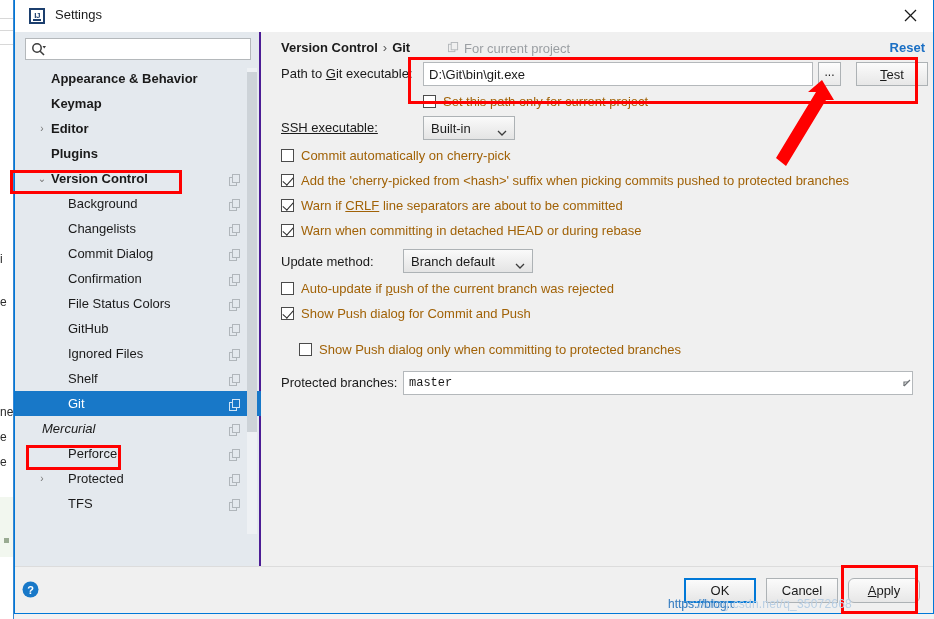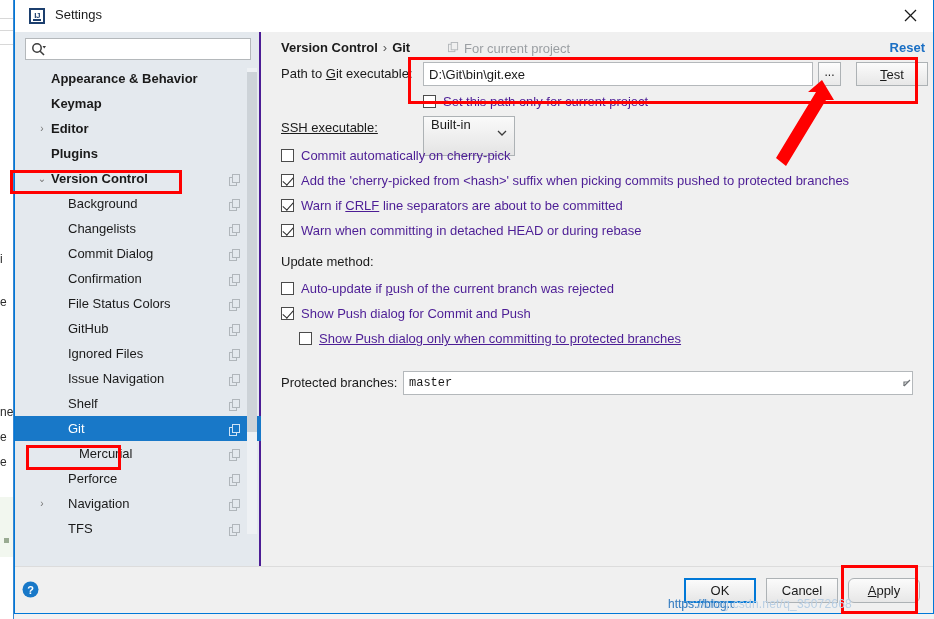--- a/index.html
+++ b/index.html
@@ -221,21 +221,21 @@
     border: 1px solid #adb2b5;
     font-size: 13px; color: #1a1a1a;
     display: flex; align-items: center; justify-content: center;
     cursor: pointer;
   }
   .test-btn u { text-decoration: underline; }
 
   .chk {
     position: absolute;
     display: flex; align-items: flex-start; gap: 7px;
-    font-size: 13px; color: #4c1d95;
+    font-size: 13px; color: #a16207;
     white-space: nowrap;
     cursor: default;
   }
   .chk .box {
     width: 13px; height: 13px;
     border: 1px solid #4b4b4b;
     background: #ffffff;
     flex: 0 0 auto;
     position: relative;
     margin-top: 1px;
@@ -245,24 +245,24 @@
     position: absolute; left: 3px; top: 0px;
     width: 5px; height: 9px;
     border: solid #2b2b2b;
     border-width: 0 1.6px 1.6px 0;
     transform: rotate(42deg);
   }
   .chk .txt u { text-decoration: underline; }
 
   .combo {
     position: absolute;
-    height: 40px;
+    height: 24px;
     background: linear-gradient(#fafafa, #e4e4e4);
     border: 1px solid #adb2b5;
-    display: flex; align-items: flex-start;
+    display: flex; align-items: center;
     font-size: 13px; color: #1a1a1a;
     padding-left: 7px;
     cursor: pointer;
   }
   .combo .arrow {
     position: absolute; right: 7px; top: 8px;
   }
 
   .branches-input {
     position: absolute; left: 141px; top: 339px;
@@ -449,57 +449,50 @@
                 </svg></span>
             </div>
             <div class="tree-row">
               <span class="label" style="margin-left: 53px;">Ignored Files</span>
               <span class="copy-icon"><svg width="12" height="12" viewBox="0 0 12 12">
                   <rect x="0.5" y="3.5" width="7" height="8" fill="none" stroke="#b0b6bb"></rect>
                   <rect x="3.5" y="0.5" width="7" height="8" fill="#e4e9ee" stroke="#b0b6bb"></rect>
                 </svg></span>
             </div>
             <div class="tree-row">
-              <span class="label" style="margin-left: 53px;">Issue Navigation</span>
-              <span class="copy-icon"><svg width="12" height="12" viewBox="0 0 12 12">
-                  <rect x="0.5" y="3.5" width="7" height="8" fill="none" stroke="#b0b6bb"></rect>
-                  <rect x="3.5" y="0.5" width="7" height="8" fill="#e4e9ee" stroke="#b0b6bb"></rect>
-                </svg></span>
-            </div>
-            <div class="tree-row">
               <span class="label" style="margin-left: 53px;">Shelf</span>
               <span class="copy-icon"><svg width="12" height="12" viewBox="0 0 12 12">
                   <rect x="0.5" y="3.5" width="7" height="8" fill="none" stroke="#b0b6bb"></rect>
                   <rect x="3.5" y="0.5" width="7" height="8" fill="#e4e9ee" stroke="#b0b6bb"></rect>
                 </svg></span>
             </div>
             <div class="tree-row selected">
               <span class="label" style="margin-left: 53px;">Git</span>
               <span class="copy-icon"><svg width="12" height="12" viewBox="0 0 12 12">
                   <rect x="0.5" y="3.5" width="7" height="8" fill="none" stroke="#cfe3f5"></rect>
                   <rect x="3.5" y="0.5" width="7" height="8" fill="#1878c8" stroke="#cfe3f5"></rect>
                 </svg></span>
             </div>
             <div class="tree-row">
-              <span class="label" style="margin-left: 64px;">Mercurial</span>
+              <span class="label" style="margin-left: 27px; font-style: italic;">Mercurial</span>
               <span class="copy-icon"><svg width="12" height="12" viewBox="0 0 12 12">
                   <rect x="0.5" y="3.5" width="7" height="8" fill="none" stroke="#b0b6bb"></rect>
                   <rect x="3.5" y="0.5" width="7" height="8" fill="#e4e9ee" stroke="#b0b6bb"></rect>
                 </svg></span>
             </div>
             <div class="tree-row">
               <span class="label" style="margin-left: 53px;">Perforce</span>
               <span class="copy-icon"><svg width="12" height="12" viewBox="0 0 12 12">
                   <rect x="0.5" y="3.5" width="7" height="8" fill="none" stroke="#b0b6bb"></rect>
                   <rect x="3.5" y="0.5" width="7" height="8" fill="#e4e9ee" stroke="#b0b6bb"></rect>
                 </svg></span>
             </div>
             <div class="tree-row">
               <span class="twisty">›</span>
-              <span class="label" style="margin-left: 53px;">Navigation</span>
+              <span class="label" style="margin-left: 53px;">Protected</span>
               <span class="copy-icon"><svg width="12" height="12" viewBox="0 0 12 12">
                   <rect x="0.5" y="3.5" width="7" height="8" fill="none" stroke="#b0b6bb"></rect>
                   <rect x="3.5" y="0.5" width="7" height="8" fill="#e4e9ee" stroke="#b0b6bb"></rect>
                 </svg></span>
             </div>
             <div class="tree-row">
               <span class="label" style="margin-left: 53px;">TFS</span>
               <span class="copy-icon"><svg width="12" height="12" viewBox="0 0 12 12">
                   <rect x="0.5" y="3.5" width="7" height="8" fill="none" stroke="#b0b6bb"></rect>
                   <rect x="3.5" y="0.5" width="7" height="8" fill="#e4e9ee" stroke="#b0b6bb"></rect>
@@ -567,30 +560,38 @@
         <div class="chk" style="left:19px; top:166px;">
           <span class="box checked" id="chk-2"></span>
           <span class="txt"><span>Warn if </span><u>CRLF</u><span> line separators are about to be committed</span></span>
         </div>
         <div class="chk" style="left:19px; top:191px;">
           <span class="box checked" id="chk-3"></span>
           <span class="txt">Warn when committing in detached HEAD or during rebase</span>
         </div>
 
         <div class="form-label" style="left:19px; top:222px;">Update method:</div>
+        <div class="combo" style="left:141px; top:217px; width:130px;">
+          <span>Branch default</span>
+          <span class="arrow">
+            <svg width="10" height="7" viewBox="0 0 10 7">
+                <polyline points="1,1 5,5 9,1" fill="none" stroke="#3c3c3c" stroke-width="1.3"></polyline>
+              </svg>
+          </span>
+        </div>
 
         <div class="chk" style="left:19px; top:249px;">
           <span class="box" id="chk-auto"></span>
           <span class="txt"><span>Auto-update if </span><u>p</u><span>ush of the current branch was rejected</span></span>
         </div>
         <div class="chk" style="left:19px; top:274px;">
           <span class="box checked" id="chk-push"></span>
           <span class="txt">Show Push dialog for Commit and Push</span>
         </div>
-        <div class="chk" style="left:37px; top:299px;text-decoration:underline;">
+        <div class="chk" style="left:37px; top:310px;">
           <span class="box" id="chk-pushprot"></span>
           <span class="txt">Show Push dialog only when committing to protected branches</span>
         </div>
 
         <div class="form-label" style="left:19px; top:343px;">Protected branches:</div>
         <input class="branches-input" type="text" value="master" style="">
         <span class="expand-icon">
           <svg width="12" height="12" viewBox="0 0 12 12">
             <polyline points="4,8 4,4 8,4" fill="none" stroke="#6e7276" stroke-width="1.2"></polyline>
             <line x1="4" y1="8" x2="10" y2="2" stroke="#6e7276" stroke-width="1.2"></line>

